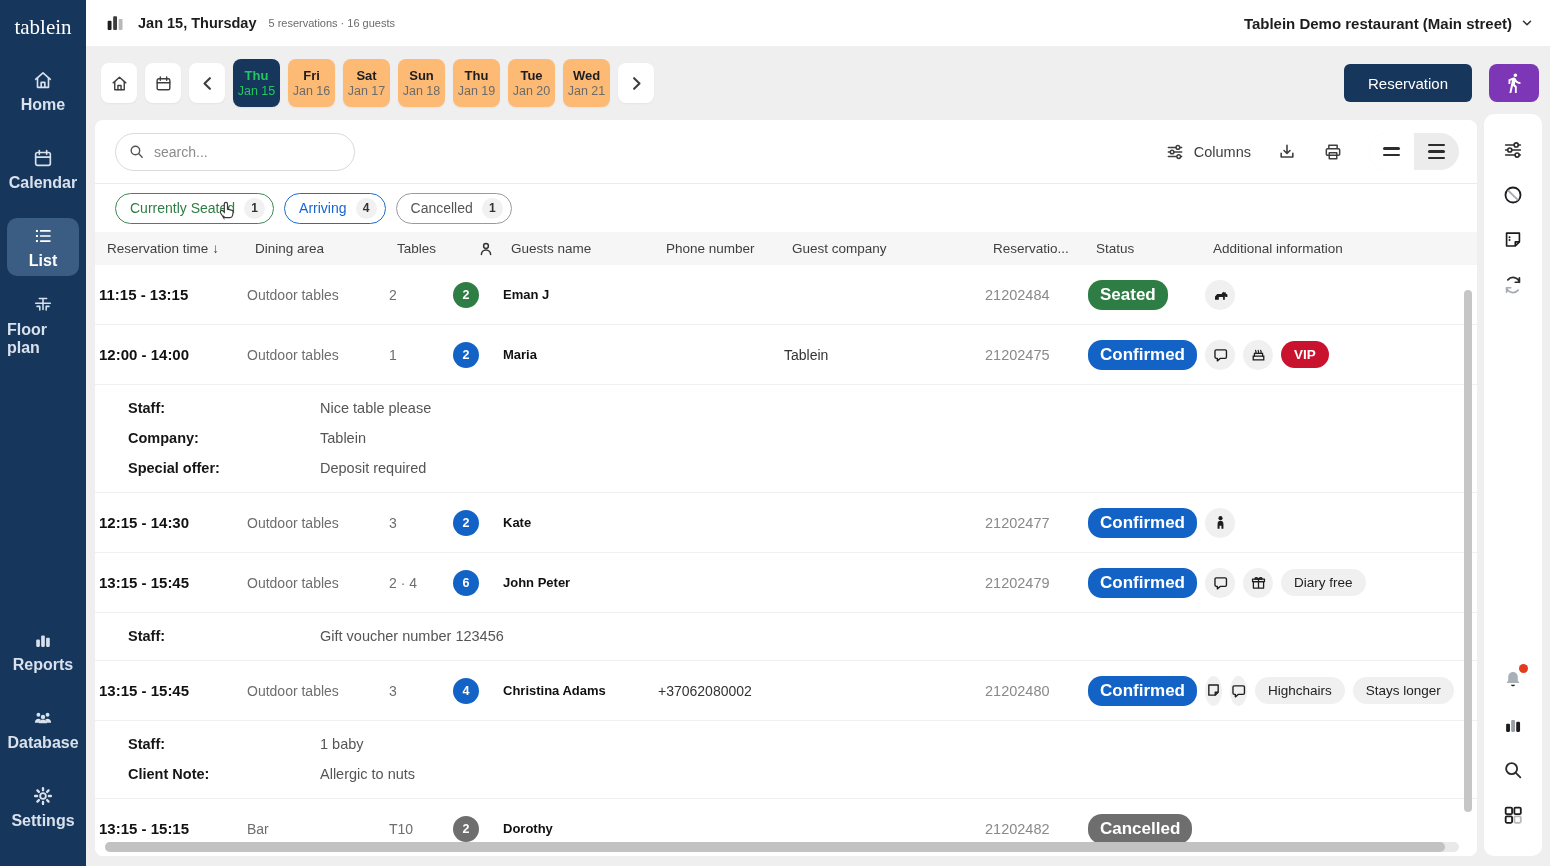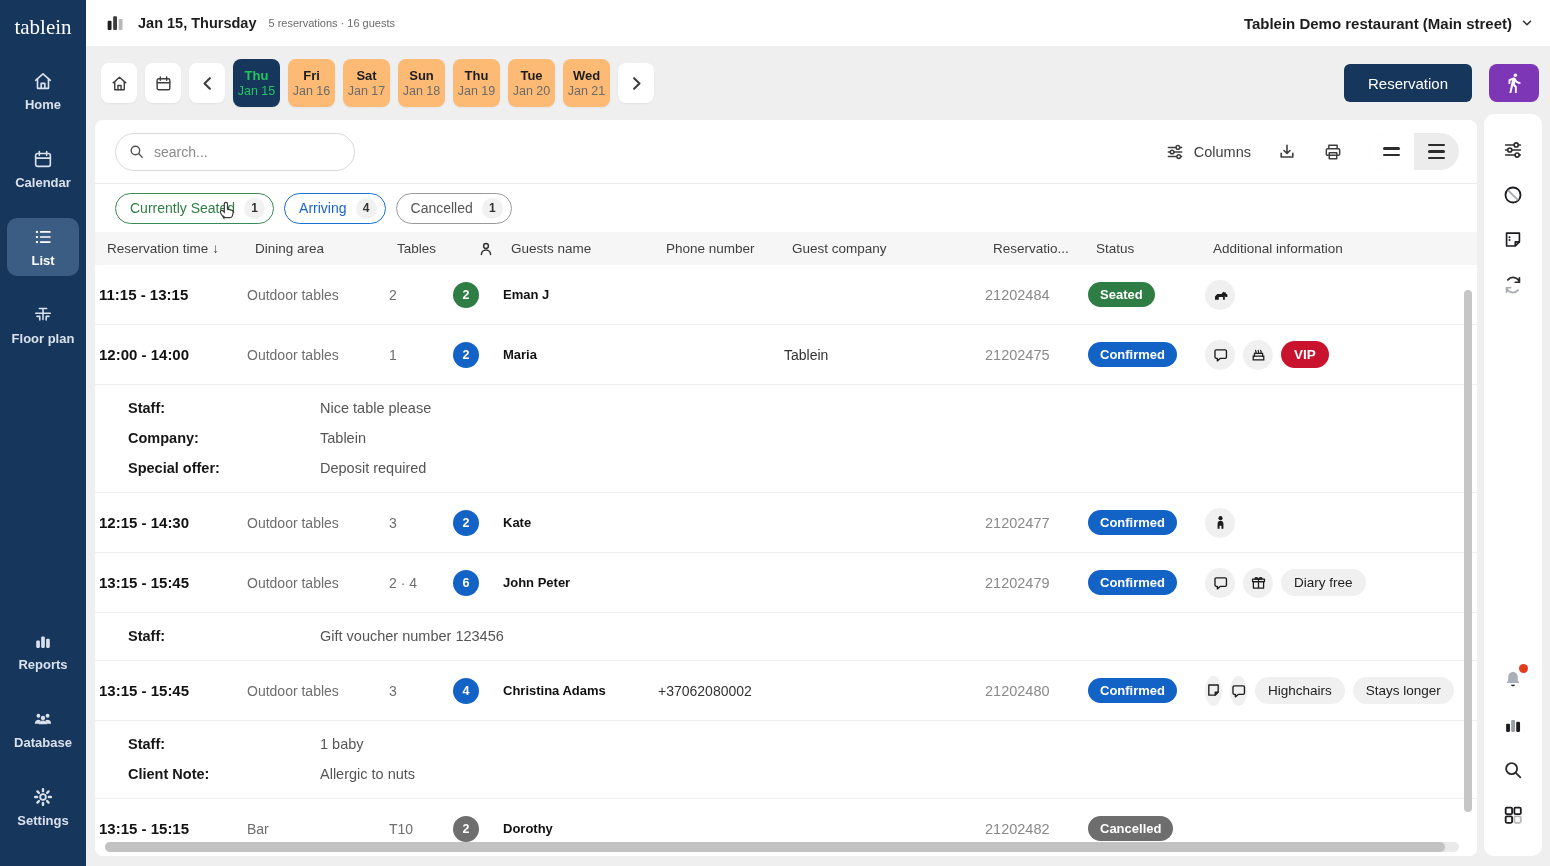--- a/index.html
+++ b/index.html
@@ -8,21 +8,21 @@
 button{font-family:inherit;border:none;background:none;cursor:pointer}
 svg{display:block}
 
 .app{display:flex;width:100%;height:100%}
 
 
 .sidebar{width:86px;background:#16365c;display:flex;flex-direction:column;align-items:center;flex-shrink:0;padding-bottom:10px}
 .logo{font-family:"Liberation Serif",serif;font-size:21px;color:#fff;margin:15px 0 22px}
 .side-item{width:72px;height:58px;display:flex;flex-direction:column;align-items:center;justify-content:center;gap:5px;border-radius:10px;cursor:pointer;margin-bottom:20px;color:#d9e1ec}
 .side-item.active{background:#3c5d83;color:#fff}
-.side-item .lbl{font-size:13px;font-weight:700}
+.side-item .lbl{font-size:16px;font-weight:700}
 .side-item svg{width:22px;height:22px}
 .side-spacer{flex:1}
 
 
 .main{flex:1;display:flex;flex-direction:column;min-width:0}
 
 
 .topbar{height:46px;background:#fff;display:flex;align-items:center;justify-content:space-between;padding:0 16px 0 18px;flex-shrink:0}
 .topbar-left{display:flex;align-items:center;gap:12px}
 .tb-stats{width:22px;height:22px;cursor:pointer}
@@ -82,21 +82,21 @@
 .tbody{position:relative}
 .trow{display:grid;grid-template-columns:148px 142px 64px 50px 155px 126px 201px 103px 117px minmax(0,1fr);align-items:center;padding-left:4px;height:60px;border-bottom:1px solid #f0f0f0;cursor:pointer;background:#fff}
 .c-time{font-size:15px;font-weight:700;color:#111}
 .c-gray{font-size:14px;color:#6e6e6e}
 .c-cnt{display:flex}
 .cnt{width:26px;height:26px;border-radius:50%;color:#fff;font-size:12.5px;font-weight:700;display:flex;align-items:center;justify-content:center}
 .cnt.green{background:#2e7d44}.cnt.blue{background:#1363c6}.cnt.gray{background:#6e6e6e}
 .c-name{font-size:13px;font-weight:700;color:#111;white-space:nowrap;overflow:hidden}
 .c-dark{font-size:14px;color:#333;white-space:nowrap}
 .c-res{font-size:14.5px;color:#8a8a8a}
-.badge{display:inline-block;padding:5px 12px;border-radius:14px;color:#fff;font-size:13px;font-weight:700}
+.badge{display:inline-block;padding:5px 12px;border-radius:14px;color:#fff;font-size:17px;font-weight:700}
 .badge.green{background:#2e7d44}.badge.blue{background:#1363c6}.badge.gray{background:#6e6e6e}
 .c-extra{display:flex;align-items:center;gap:8px;padding-right:30px}
 .xicon{width:30px;height:30px;border-radius:50%;background:#f0f0f0;display:flex;align-items:center;justify-content:center;color:#1d1d1f}
 .xicon svg{width:17px;height:17px}
 .xchip{padding:6px 13px;border-radius:15px;background:#f0f0f0;color:#222;font-size:13.5px;white-space:nowrap}
 .xchip.red{background:#c9132e;color:#fff;font-weight:700}
 .details{padding:8px 0 9px 33px;border-bottom:1px solid #f0f0f0;background:#fff}
 .dline{display:flex;line-height:30px;font-size:14.5px}
 .dlabel{width:192px;font-weight:700;color:#161616}
 .dvalue{color:#555}

